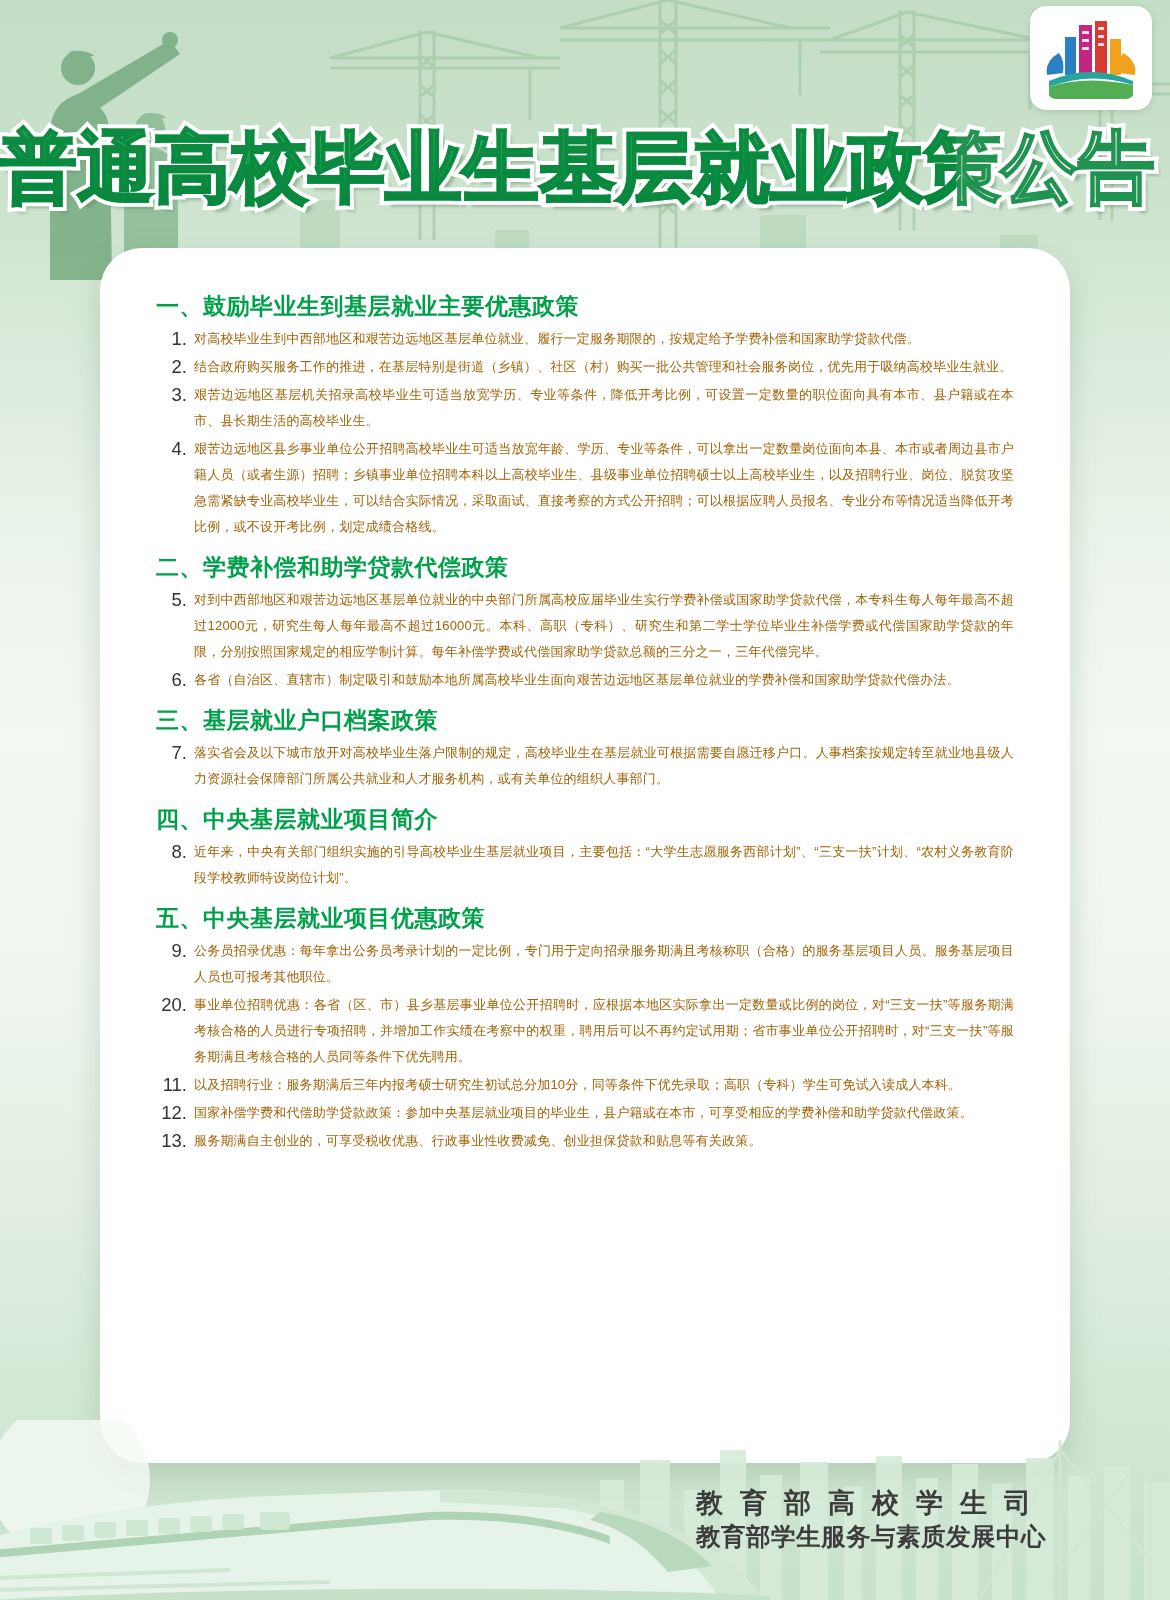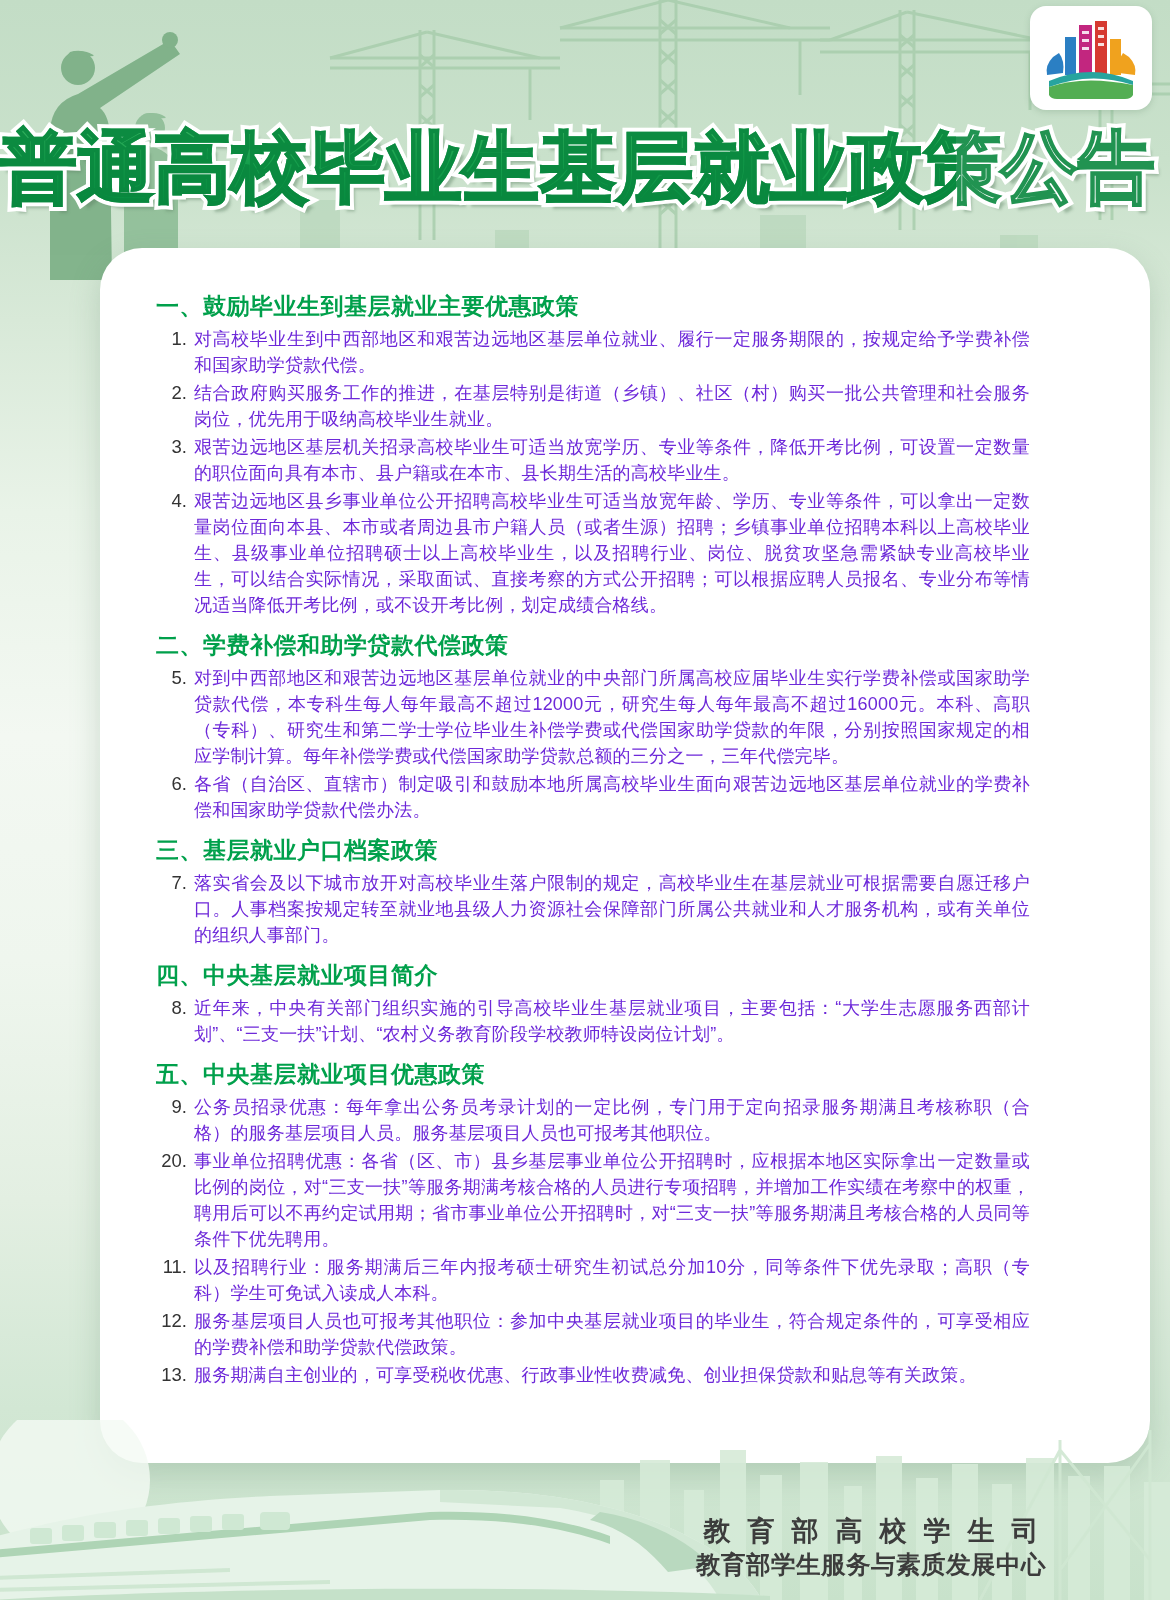--- a/index.html
+++ b/index.html
@@ -41,45 +41,45 @@
   }
   .title-front {
     background:linear-gradient(180deg,#3cb563 0%, #17a04d 45%, #00833b 100%);
     -webkit-background-clip:text; background-clip:text;
     color:transparent;
     -webkit-text-stroke:2px rgba(9,135,62,.9);
   }
 
   
   .card {
-    position:absolute; left:100px; top:248px; width:1050px; height:1215px;
+    position:absolute; left:100px; top:248px; width:970px; height:1215px;
     background:#ffffff; border-radius:42px;
     box-shadow:0 12px 30px rgba(100,140,110,.28);
     padding:44px 56px 30px 56px;
     overflow:hidden;
   }
   .sec-heading {
     color:#00a04b; font-size:23px; font-weight:900;
     line-height:28px; margin:13px 0 6px 0; letter-spacing:.5px;
   }
   .sec-heading:first-child { margin-top:0; }
   .item { display:flex; align-items:flex-start; margin:0 0 2px 0; }
   .item .num {
     flex:0 0 38px; text-align:right; padding-right:7px;
     font-size:18.5px; line-height:26px; color:#333333; font-weight:500;
   }
   .item .txt {
-    width:836px; font-size:18px; line-height:26px; color:#6d28d9;
+    width:836px; font-size:13px; line-height:26px; color:#a16207;
     text-align:justify; letter-spacing:.2px;
   }
 
   
   .footer {
-    position:absolute; right:124px; top:1486px; text-align:center;
-    color:#3c3c3c; font-weight:700;margin-top:28px;
+    position:absolute; right:124px; top:1486px; text-align:left;
+    color:#3c3c3c; font-weight:700;
   }
   .footer .f1 { font-size:27px; letter-spacing:17px; margin-right:-17px; line-height:34px; }
   .footer .f2 { font-size:24.5px; letter-spacing:.5px; line-height:33px; }
 </style>
 </head>
 <body>
 
 <svg id="crane-band" class="bg-art" viewBox="0 0 1170 340" xmlns="http://www.w3.org/2000/svg">
   <g stroke="#a4cba9" stroke-width="3" fill="none" opacity="0.75">
 
@@ -211,21 +211,21 @@
       <div class="item">
         <span class="num">20.</span>
         <span class="txt">事业单位招聘优惠：各省（区、市）县乡基层事业单位公开招聘时，应根据本地区实际拿出一定数量或比例的岗位，对“三支一扶”等服务期满考核合格的人员进行专项招聘，并增加工作实绩在考察中的权重，聘用后可以不再约定试用期；省市事业单位公开招聘时，对“三支一扶”等服务期满且考核合格的人员同等条件下优先聘用。</span>
       </div>
       <div class="item">
         <span class="num">11.</span>
         <span class="txt">以及招聘行业：服务期满后三年内报考硕士研究生初试总分加10分，同等条件下优先录取；高职（专科）学生可免试入读成人本科。</span>
       </div>
       <div class="item">
         <span class="num">12.</span>
-        <span class="txt">服务基层项目人员也可报考其他职位：参加中央基层就业项目的毕业生，符合规定条件的，可享受相应的学费补偿和助学贷款代偿政策。</span>
+        <span class="txt">国家补偿学费和代偿助学贷款政策：参加中央基层就业项目的毕业生，县户籍或在本市，可享受相应的学费补偿和助学贷款代偿政策。</span>
       </div>
       <div class="item">
         <span class="num">13.</span>
         <span class="txt">服务期满自主创业的，可享受税收优惠、行政事业性收费减免、创业担保贷款和贴息等有关政策。</span>
       </div>
     </div>
 </div>
 
 <svg id="bottom-band" class="bg-art" viewBox="0 0 1170 180" xmlns="http://www.w3.org/2000/svg">
   <g fill="#d6ebd8" opacity="0.9">

